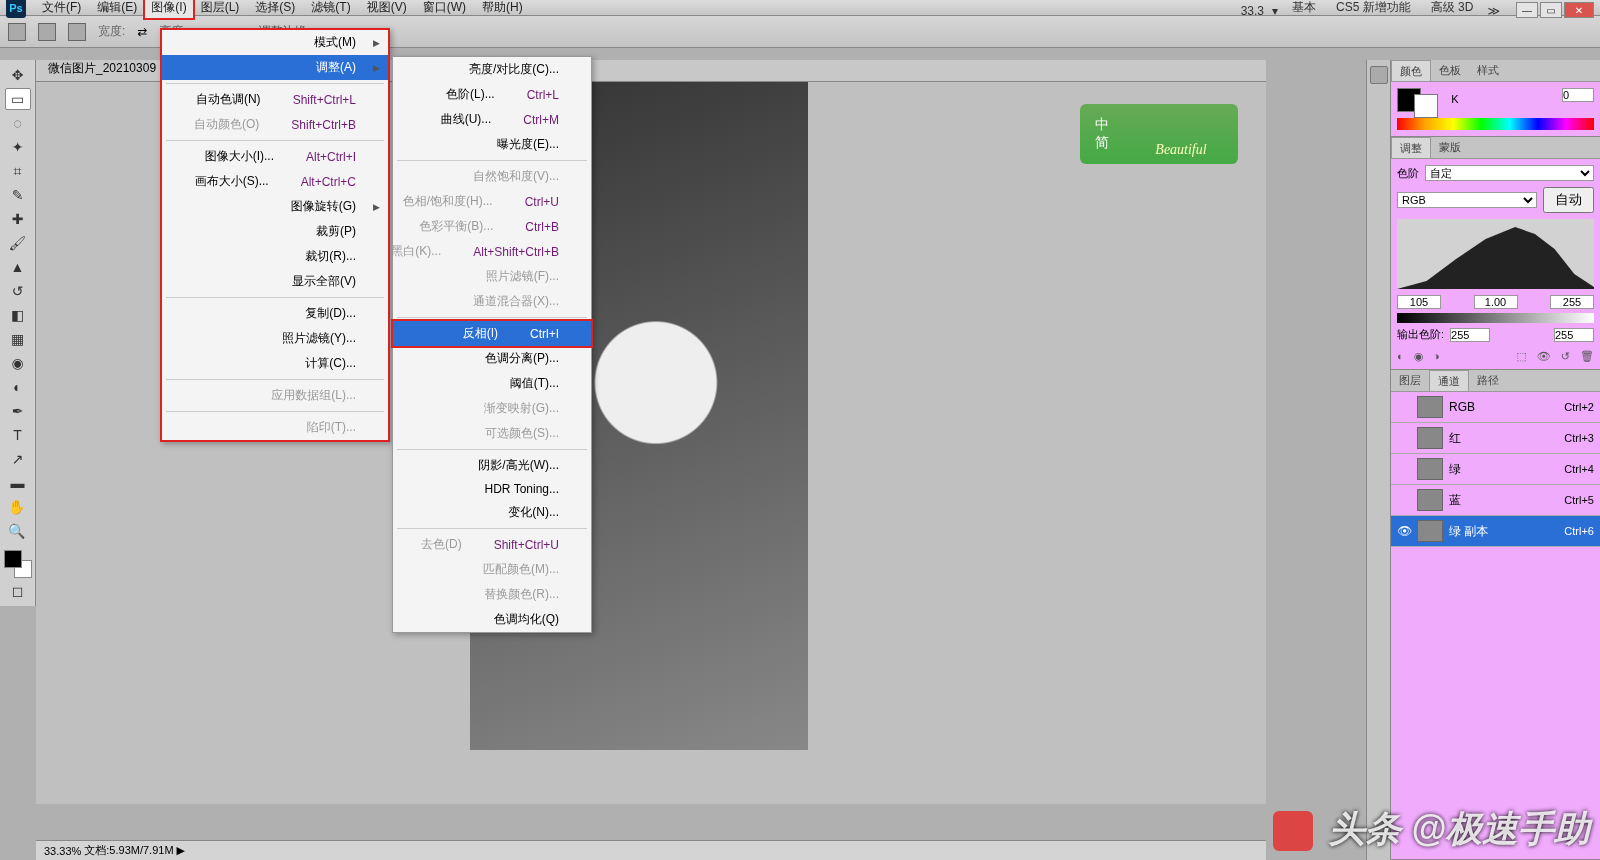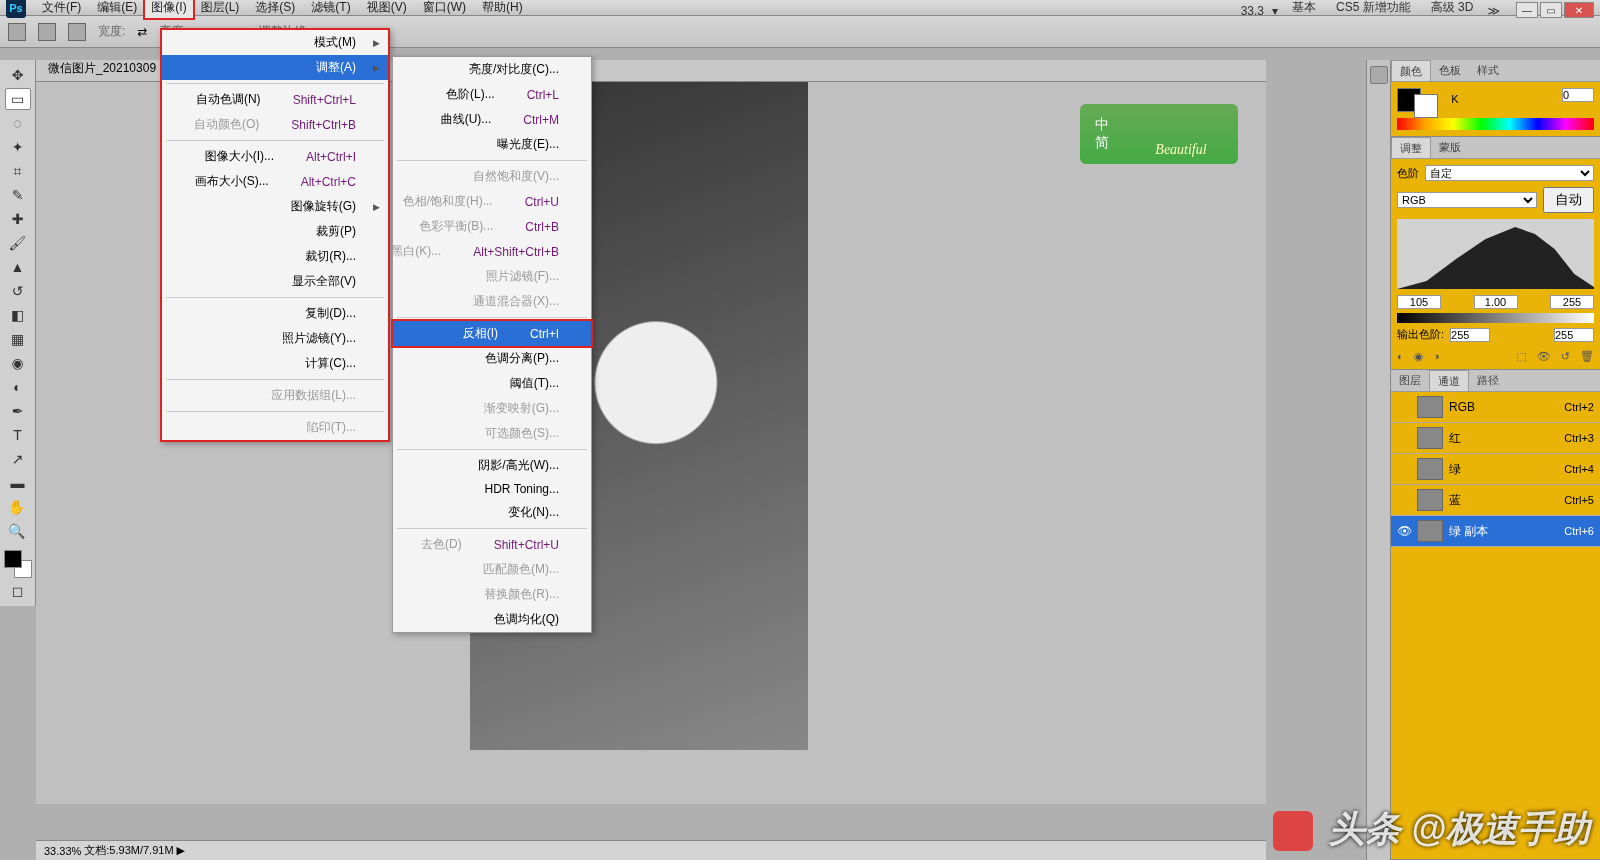--- a/index.html
+++ b/index.html
@@ -47,21 +47,21 @@
 .dropdown .row .sc { color: #701a75; margin-left: 32px; }
 .dropdown .row.hl .sc { color: #fff; }
 .dd-image-menu { left: 160px; top: 28px; width: 230px; border: 2px solid #d22; }
 .dd-adjust-menu { left: 392px; top: 56px; width: 200px; }
 .dd-adjust-menu .row.boxed { border: 2px solid #d22; margin: -2px; }
 
 
 .rightpanels { position: absolute; right: 0; top: 60px; width: 210px; bottom: 0; background: #bdbdbd; border-left: 1px solid #888; display: flex; flex-direction: column; z-index: 20; }
 .dock-strip { position: absolute; right: 210px; top: 60px; width: 24px; bottom: 0; background: #c4c4c4; border-left:1px solid #888; z-index:20; }
 .dock-strip .dot { width: 18px; height: 18px; margin: 6px auto; background: #aaa; border: 1px solid #777; border-radius: 2px; }
-.panel { border-bottom: 1px solid #888; background: #eab308; }
+.panel { border-bottom: 1px solid #888; background: #f0abfc; }
 .panel-tabs { display: flex; height: 22px; background: #c4c4c4; border-bottom: 1px solid #999; }
 .panel-tabs span { padding: 3px 8px; font-size: 11px; color: #444; }
 .panel-tabs span.active { background: #d8d8d8; border: 1px solid #999; border-bottom: none; }
 .panel-body { padding: 6px; font-size: 11px; }
 .color-swatch-mini { display:inline-block; width:24px; height:24px; background:#000; border:1px solid #777; vertical-align:middle; }
 .color-swatch-mini.w { background:#fff; position:relative; left:-10px; top:6px; }
 .hue-strip { height: 12px; width: 100%; background: linear-gradient(90deg,red,orange,yellow,lime,cyan,blue,magenta,red); margin-top: 6px; }
 .histogram { height: 70px; background: #d2d2d2; position: relative; margin: 6px 0; }
 .histogram svg { width:100%; height:100%; }
 .slider-row { display:flex; gap:4px; justify-content:space-between; margin-top:4px; }

